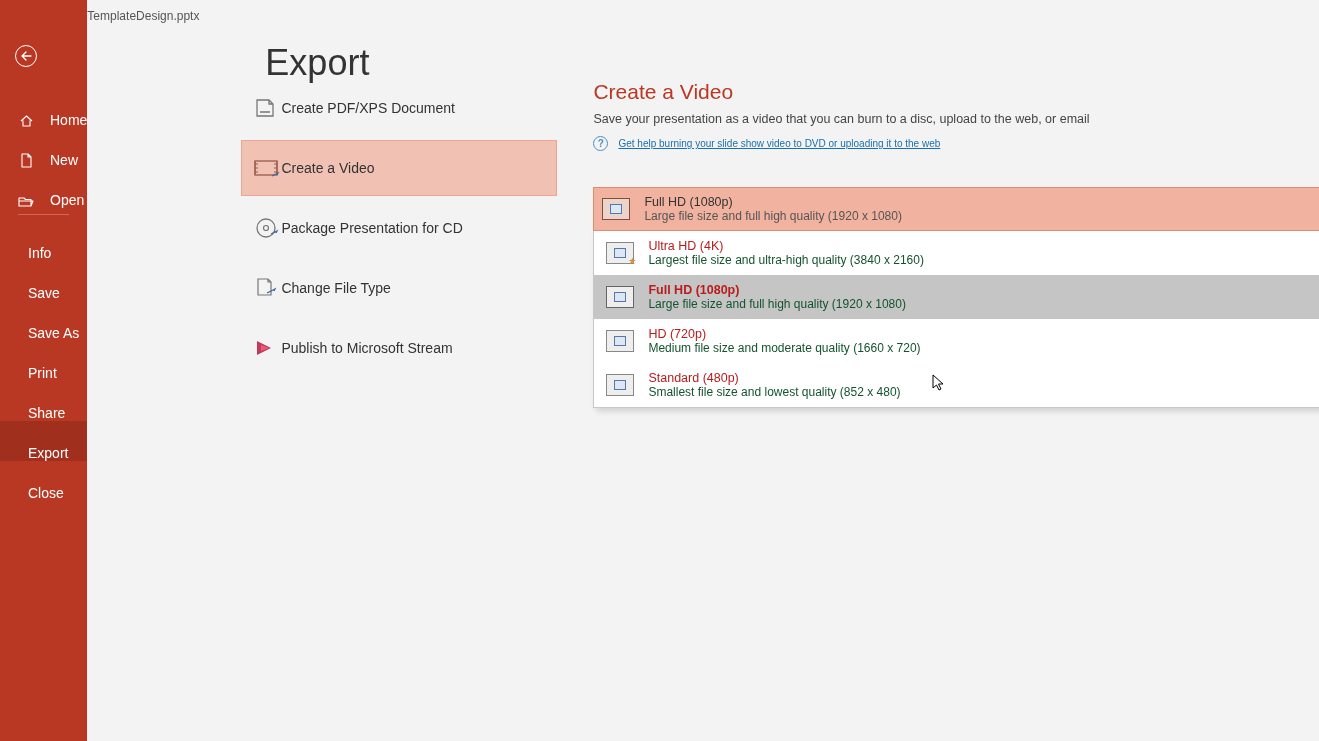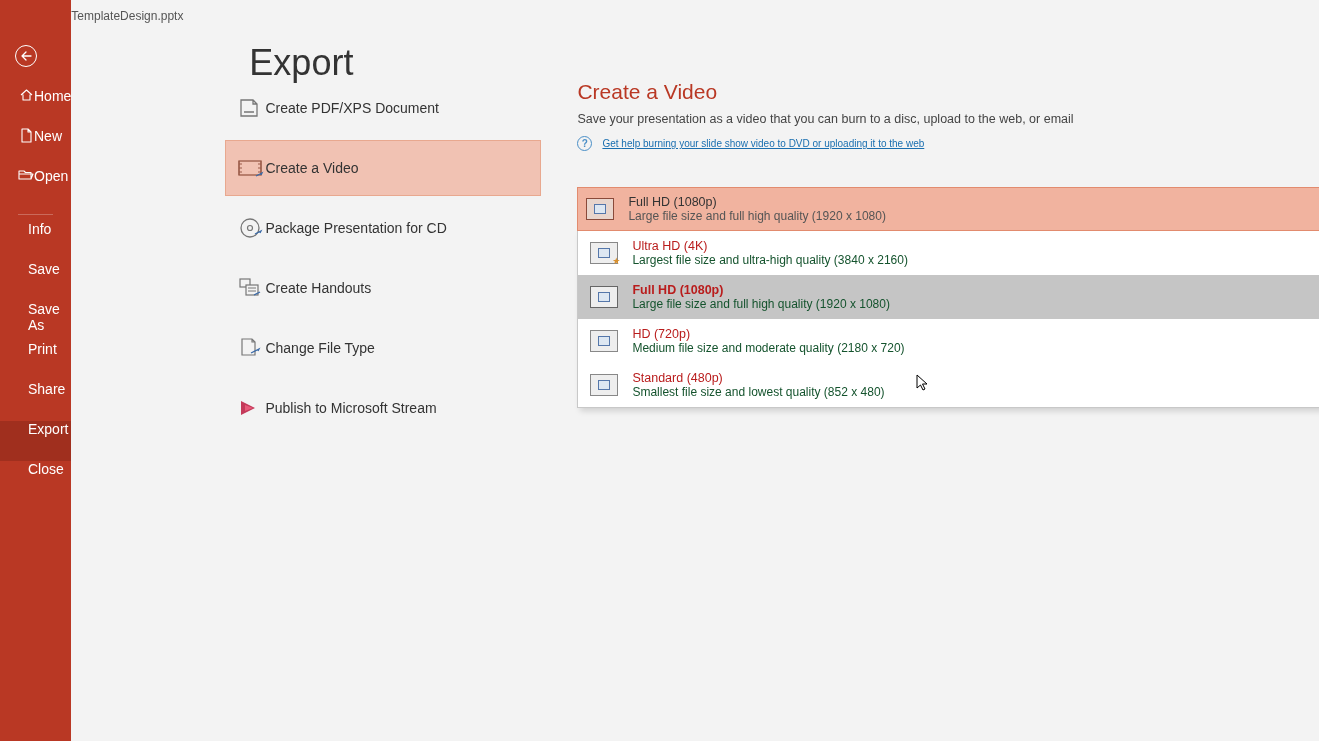--- a/index.html
+++ b/index.html
@@ -4,21 +4,21 @@
 <style>
 * { margin: 0; padding: 0; box-sizing: border-box; font-family: "Segoe UI", Arial, sans-serif; }
 html, body { width: 1319px; height: 741px; overflow: hidden; background: #fff; }
 
 .app { display: flex; width: 100%; height: 100%; }
 
 
 .sidebar { width: 136px; height: 100%; background: #b93824; color: #fff; font-size: 14px; display: flex; flex-direction: column; }
 .back-btn { height: 56px; display: flex; align-items: center; padding-left: 15px; margin-top: 28px; margin-bottom: 4px; cursor: pointer; }
 .back-circle { width: 22px; height: 22px; border: 1.5px solid #fff; border-radius: 50%; display: flex; align-items: center; justify-content: center; }
-.nav-item { height: 40px; display: flex; align-items: flex-start; padding-left: 18px; gap: 0; cursor: pointer; }
+.nav-item { height: 40px; display: flex; align-items: flex-end; padding-left: 18px; gap: 16px; cursor: pointer; }
 .nav-item.with-icon .icon { width: 16px; display: flex; align-items: center; justify-content: center; }
 .nav-item.no-icon { padding-left: 28px; }
 .nav-divider { height: 1px; background: rgba(255,255,255,0.25); margin: 6px 18px; }
 .nav-item.active { background: #a02f1e; }
 
 
 .main { flex: 1; background: #f3f3f3; display: flex; flex-direction: row; position: relative; justify-content: center; }
 .titlebar { height: 30px; text-align: center; font-size: 12px; color: #555; padding-top: 9px; }
 .content { flex: 1; display: flex; padding-left: 42px; padding-top: 8px; }
 
@@ -163,31 +163,20 @@
           <span class="eicon">
             <svg width="26" height="26" viewBox="0 0 26 26">
                 <circle cx="13" cy="13" r="9" stroke="#777" stroke-width="1.3" fill="none"></circle>
                 <circle cx="13" cy="13" r="2.5" stroke="#777" stroke-width="1.2" fill="none"></circle>
                 <path d="M18 19 L24 16 M22 17 L24 16 L23 18" stroke="#3a6aa8" stroke-width="1.3" fill="none"></path>
               </svg>
           </span>
           <span class="elabel">Package Presentation for CD</span>
         </div>
 
-        <div class="export-opt">
-          <span class="eicon">
-            <svg width="26" height="24" viewBox="0 0 26 24">
-                <rect x="3" y="3" width="10" height="8" stroke="#777" stroke-width="1.2" fill="none"></rect>
-                <rect x="9" y="9" width="12" height="10" stroke="#777" stroke-width="1.2" fill="#f3f3f3"></rect>
-                <path d="M11 12 H19 M11 15 H19" stroke="#777" stroke-width="1"></path>
-                <path d="M17 19 L23 16" stroke="#3a6aa8" stroke-width="1.3"></path>
-              </svg>
-          </span>
-          <span class="elabel">Create Handouts</span>
-        </div>
 
         <div class="export-opt">
           <span class="eicon">
             <svg width="26" height="24" viewBox="0 0 26 24">
                 <path d="M5 3 H15 L18 6 V19 H5 Z M15 3 V6 H18" stroke="#777" stroke-width="1.2" fill="none"></path>
                 <path d="M14 17 L22 13 M20 14 L22 13 L21 15" stroke="#3a6aa8" stroke-width="1.3" fill="none"></path>
               </svg>
           </span>
           <span class="elabel">Change File Type</span>
         </div>
@@ -243,21 +232,21 @@
                 <div class="qtitle">Full HD (1080p)</div>
                 <div class="qdesc">Large file size and full high quality (1920 x 1080)</div>
               </span>
             </div>
             <div class="qd-item">
               <span class="qicon">
                   <span class="mon"></span>
                 </span>
               <span class="qtext">
                 <div class="qtitle">HD (720p)</div>
-                <div class="qdesc">Medium file size and moderate quality (2180 x 720)</div>
+                <div class="qdesc">Medium file size and moderate quality (1660 x 720)</div>
               </span>
             </div>
             <div class="qd-item">
               <span class="qicon">
                   <span class="mon"></span>
                 </span>
               <span class="qtext">
                 <div class="qtitle">Standard (480p)</div>
                 <div class="qdesc">Smallest file size and lowest quality (852 x 480)</div>
               </span>

